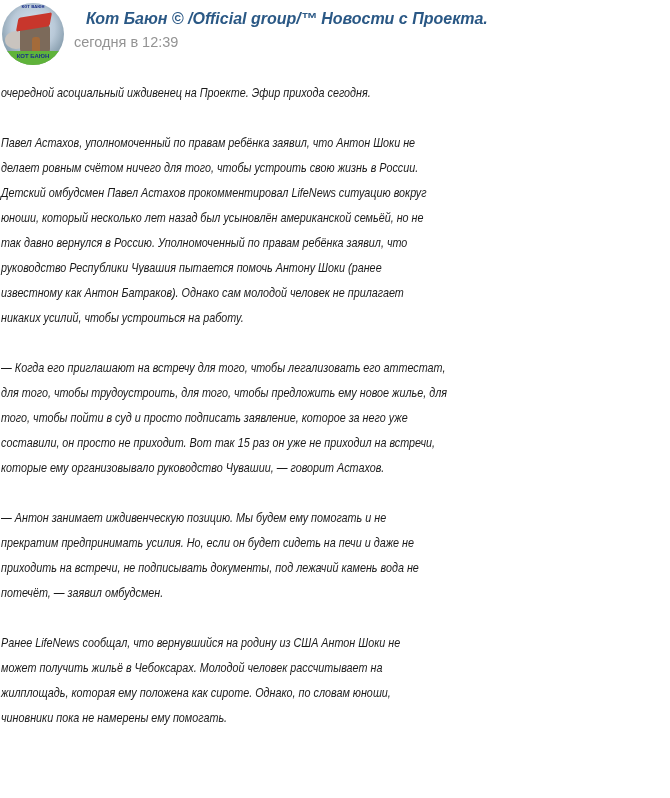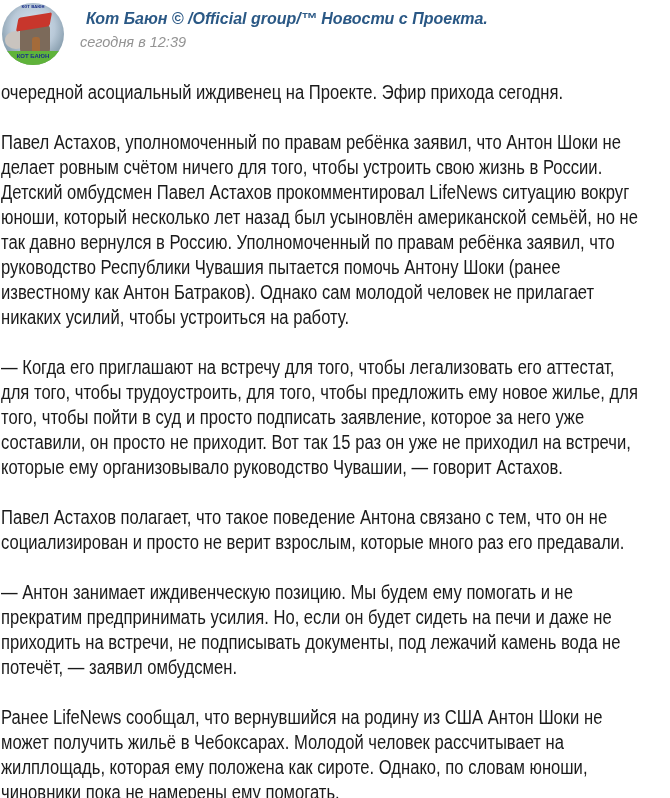--- a/index.html
+++ b/index.html
@@ -8,23 +8,23 @@
   .avatar { position: absolute; left: 2px; top: 3px; width: 62px; height: 62px; border-radius: 50%; overflow: hidden;
     background: radial-gradient(circle at 50% 40%, #d9e6f2 0%, #b9c9d8 45%, #8aa0b0 70%, #6fae3e 85%, #4f9a2c 100%); }
   .avatar .roof { position: absolute; left: 16px; top: 12px; width: 32px; height: 14px; background: #c8362c; transform: skewX(-20deg) rotate(-10deg); border-radius: 2px; }
   .avatar .house { position: absolute; left: 18px; top: 22px; width: 30px; height: 28px; background: #7c6a5a; border-radius: 4px; }
   .avatar .door { position: absolute; left: 30px; top: 34px; width: 8px; height: 14px; background: #a46b3a; border-radius: 3px 3px 0 0; }
   .avatar .rock { position: absolute; left: 3px; top: 28px; width: 22px; height: 18px; background: #c9c4bf; border-radius: 50%; }
   .avatar .grass { position: absolute; left: 0; top: 48px; width: 62px; height: 14px; background: #5fb33a; }
   .avatar .caption { position: absolute; left: 0; width: 62px; top: 50px; text-align: center; font-size: 6px; font-weight: bold; color: #1a2e8a; }
   .avatar .topcap { position: absolute; left: 0; width: 62px; top: 0px; text-align: center; font-size: 5px; font-weight: bold; color: #1a2e8a; }
   .title { position: absolute; left: 86px; top: 10px; font-size: 16px; font-weight: bold; color: #2a5885; white-space: nowrap; letter-spacing: 0px; font-style: italic; }
-  .timestamp { position: absolute; left: 80px; top: 34px; font-size: 14.5px; color: #939393; white-space: nowrap; font-style: italic; }
+  .timestamp { position: absolute; left: 74px; top: 34px; font-size: 14.5px; color: #939393; white-space: nowrap; }
   .post-body { position: absolute; left: 1px; top: 80px; width: 668px; }
-  .para { margin: 0 5px 25px 0; font-size: 20px; line-height: 25px; color: #1a1a1a; white-space: nowrap; transform-origin: 0 0; }
+  .para { margin: 0 5px 25px 0; font-size: 13px; line-height: 25px; color: #1a1a1a; white-space: nowrap; transform-origin: 0 0; font-style: italic; }
   .line { display: block; transform: scaleX(0.83); transform-origin: 0 50%; }
 </style>
 </head>
 <body>
 
 <div class="post-header">
   <div class="avatar">
     <div class="topcap">ᴋᴏᴛ ʙᴀюн</div>
     <div class="rock"></div>
     <div class="house"></div>
@@ -52,24 +52,20 @@
     <span class="line">никаких усилий, чтобы устроиться на работу.</span>
   </p>
   <p class="para">
     <span class="line">— Когда его приглашают на встречу для того, чтобы легализовать его аттестат,</span>
     <span class="line">для того, чтобы трудоустроить, для того, чтобы предложить ему новое жилье, для</span>
     <span class="line">того, чтобы пойти в суд и просто подписать заявление, которое за него уже</span>
     <span class="line">составили, он просто не приходит. Вот так 15 раз он уже не приходил на встречи,</span>
     <span class="line">которые ему организовывало руководство Чувашии, — говорит Астахов.</span>
   </p>
   <p class="para">
-    <span class="line">Павел Астахов полагает, что такое поведение Антона связано с тем, что он не</span>
-    <span class="line">социализирован и просто не верит взрослым, которые много раз его предавали.</span>
-  </p>
-  <p class="para">
     <span class="line">— Антон занимает иждивенческую позицию. Мы будем ему помогать и не</span>
     <span class="line">прекратим предпринимать усилия. Но, если он будет сидеть на печи и даже не</span>
     <span class="line">приходить на встречи, не подписывать документы, под лежачий камень вода не</span>
     <span class="line">потечёт, — заявил омбудсмен.</span>
   </p>
   <p class="para">
     <span class="line">Ранее LifeNews сообщал, что вернувшийся на родину из США Антон Шоки не</span>
     <span class="line">может получить жильё в Чебоксарах. Молодой человек рассчитывает на</span>
     <span class="line">жилплощадь, которая ему положена как сироте. Однако, по словам юноши,</span>
     <span class="line">чиновники пока не намерены ему помогать.</span>

